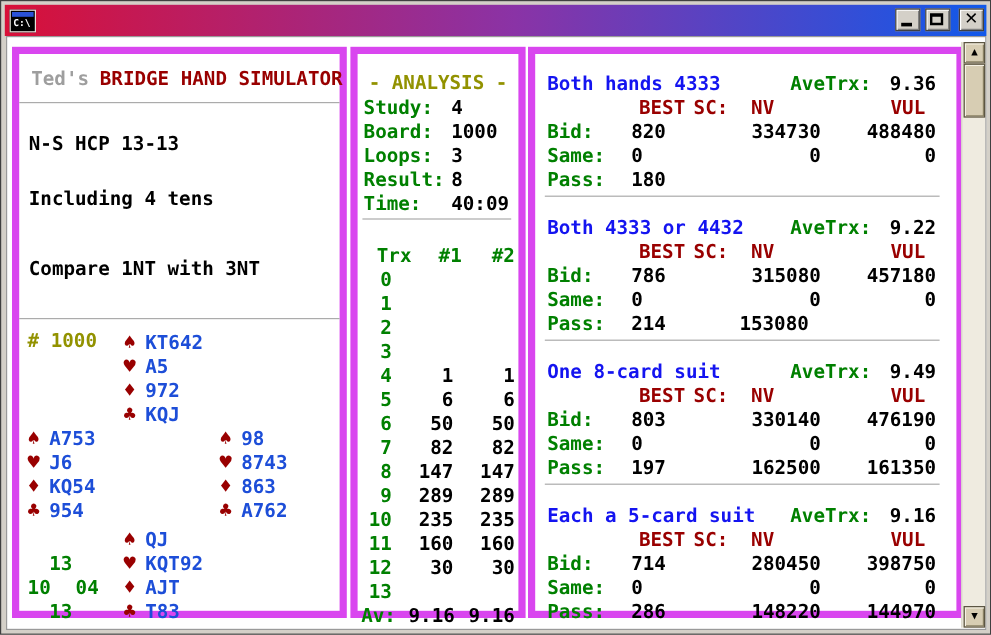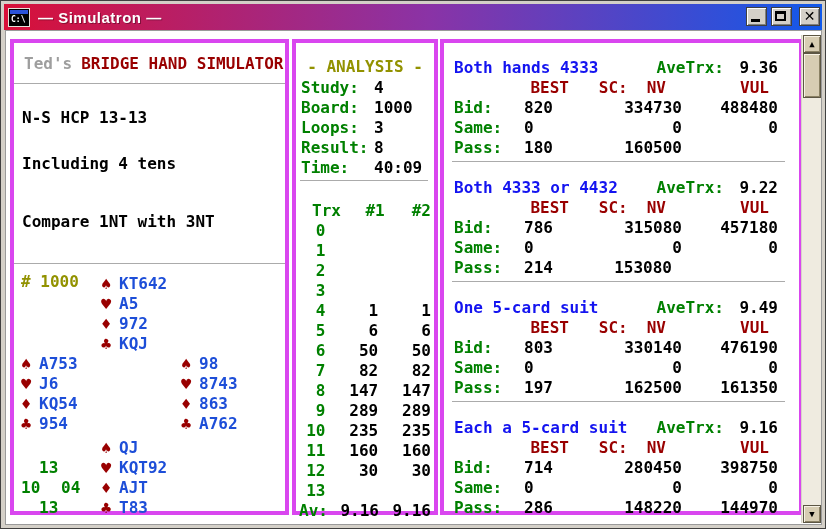--- a/index.html
+++ b/index.html
@@ -48,21 +48,21 @@
   .glyph-x{
     position:absolute;left:0;top:0;right:0;bottom:0;
     color:#000;font-size:14px;line-height:17px;text-align:center;
     font-family:"DejaVu Sans",sans-serif;font-weight:bold;
   }
   
   .content{
     position:absolute;left:4px;right:3px;top:29px;bottom:3px;
     background:#ffffff;border:1px solid #9a9a9a;
   }
-  .panel{position:absolute;background:#fff;border:4px solid #d946ef;padding-left:24px;}
+  .panel{position:absolute;background:#fff;border:6px solid #d946ef;padding-left:24px;}
   .left-panel {left:4px;  top:8px; width:279px; height:476px;}
   .mid-panel  {left:286px;top:8px; width:146px; height:476px;}
   .right-panel{left:434px;top:8px; width:363px; height:476px;}
   .hdiv{position:absolute;left:0;right:0;height:0;border-top:1px solid #ababab;}
   .hdiv.inset{left:8px;right:14px;}
   .row20{height:20px;line-height:20px;font-size:16px;white-space:nowrap;}
   .abs{position:absolute;}
   
   .t-gray {color:#9e9e9e;}
   .t-red  {color:#990000;}
@@ -92,21 +92,21 @@
   .trx-row .c0{width:28px;text-align:right;}
   .trx-row .c1{width:56px;text-align:right;}
   .trx-row .c2{width:56px;text-align:right;}
   
   .rp-section{position:absolute;left:10px;width:324px;height:100px;}
   .rp-trow{display:flex;}
   .rp-trow .spacer{flex:1;}
   .rp-trow .aval{width:54px;text-align:right;}
   .rp-hrow{display:flex;}
   .rp-hrow .b1{width:122px;text-align:right;padding-right:7px;}
-  .rp-hrow .b2{width:106px;text-align:right;padding-right:16px;}
+  .rp-hrow .b2{width:106px;padding-right:16px;}
   .rp-hrow .b2 .gap{display:inline-block;width:19px;}
   .rp-hrow .b3{width:96px;text-align:right;padding-right:9px;}
   .rp-drow{display:flex;}
   .rp-drow .dl{width:70px;}
   .rp-drow .d1{width:52px;text-align:left;}
   .rp-drow .d2{width:106px;text-align:right;}
   .rp-drow .d3{width:96px;text-align:right;}
   
   .vscroll{
     position:absolute;right:0px;top:4px;width:20px;height:488px;
@@ -126,21 +126,20 @@
 </head>
 <body>
 
 <div class="window">
 
   <div class="titlebar">
     <div class="app-icon">
       <div class="icon-strip"></div>
       <span class="icon-label">C:\</span>
     </div>
-    <span class="title-text">— Simulatron —</span>
     <div class="winbtns">
       <button class="winbtn">
           <span class="glyph-min"></span>
         </button>
       <button class="winbtn">
           <span class="glyph-max"></span>
         </button>
       <button class="winbtn close">
           <span class="glyph-x">✕</span>
         </button>
@@ -366,21 +365,20 @@
           </div>
           <div class="rp-drow row20">
             <span class="dl t-green">Same:</span>
             <span class="d1 t-black">0</span>
             <span class="d2 t-black">0</span>
             <span class="d3 t-black">0</span>
           </div>
           <div class="rp-drow row20">
             <span class="dl t-green">Pass:</span>
             <span class="d1 t-black">180</span>
-            <span class="d2 t-black">160500</span>
           </div>
         </div>
         <div class="hdiv inset" style="top: 118px;"></div>
         <div class="rp-section" style="top: 135px;">
           <div class="rp-trow row20">
             <span class="t-blue">Both 4333 or 4432</span>
             <span class="spacer"></span>
             <span class="t-green">AveTrx:</span>
             <span class="aval t-black">9.22</span>
           </div>
@@ -403,21 +401,21 @@
           </div>
           <div class="rp-drow row20">
             <span class="dl t-green">Pass:</span>
             <span class="d1 t-black">214</span>
             <span class="d3 t-black">153080</span>
           </div>
         </div>
         <div class="hdiv inset" style="top: 238px;"></div>
         <div class="rp-section" style="top: 255px;">
           <div class="rp-trow row20">
-            <span class="t-blue">One 5-card suit</span>
+            <span class="t-blue">One 8-card suit</span>
             <span class="spacer"></span>
             <span class="t-green">AveTrx:</span>
             <span class="aval t-black">9.49</span>
           </div>
           <div class="rp-hrow row20 t-red">
             <span class="b1">BEST</span>
             <span class="b2"><span>SC:</span><span class="gap"></span><span>NV</span></span>
             <span class="b3">VUL</span>
           </div>
           <div class="rp-drow row20">

